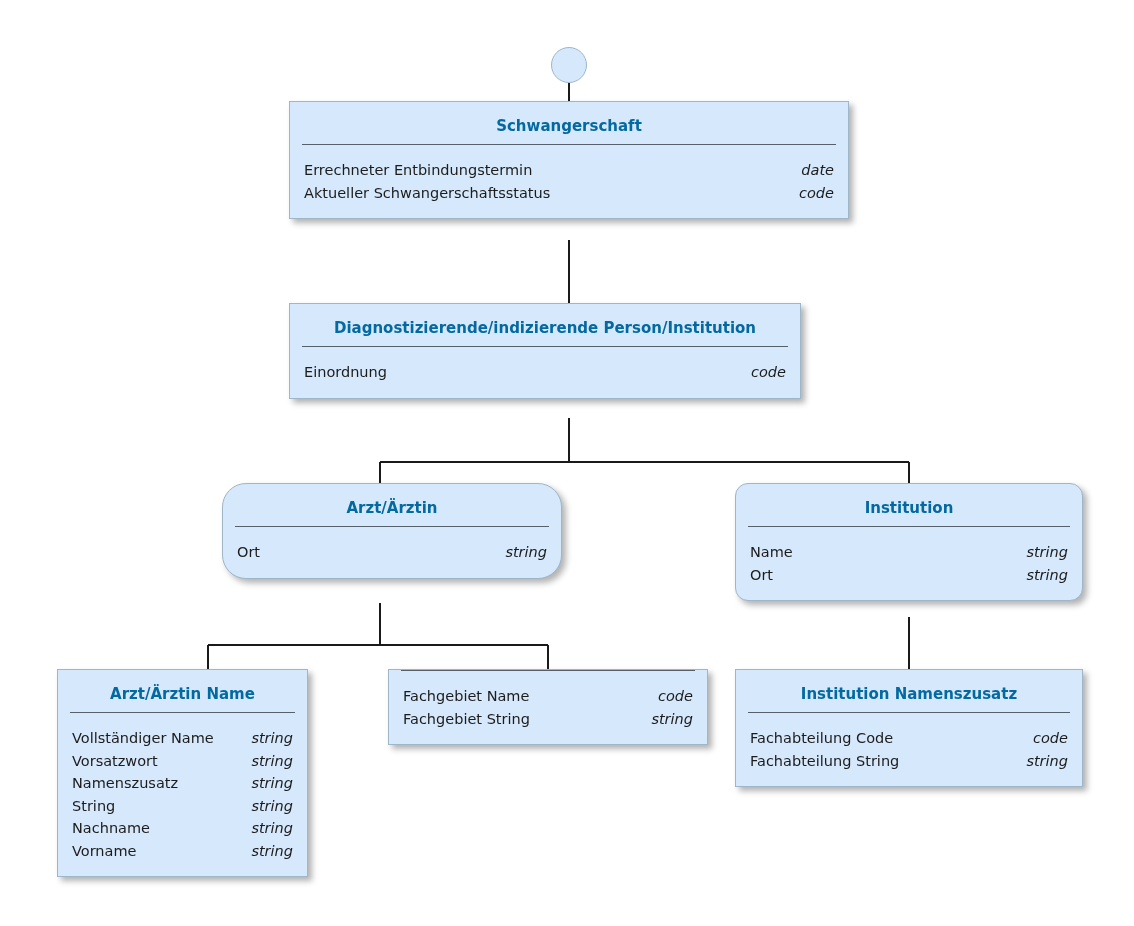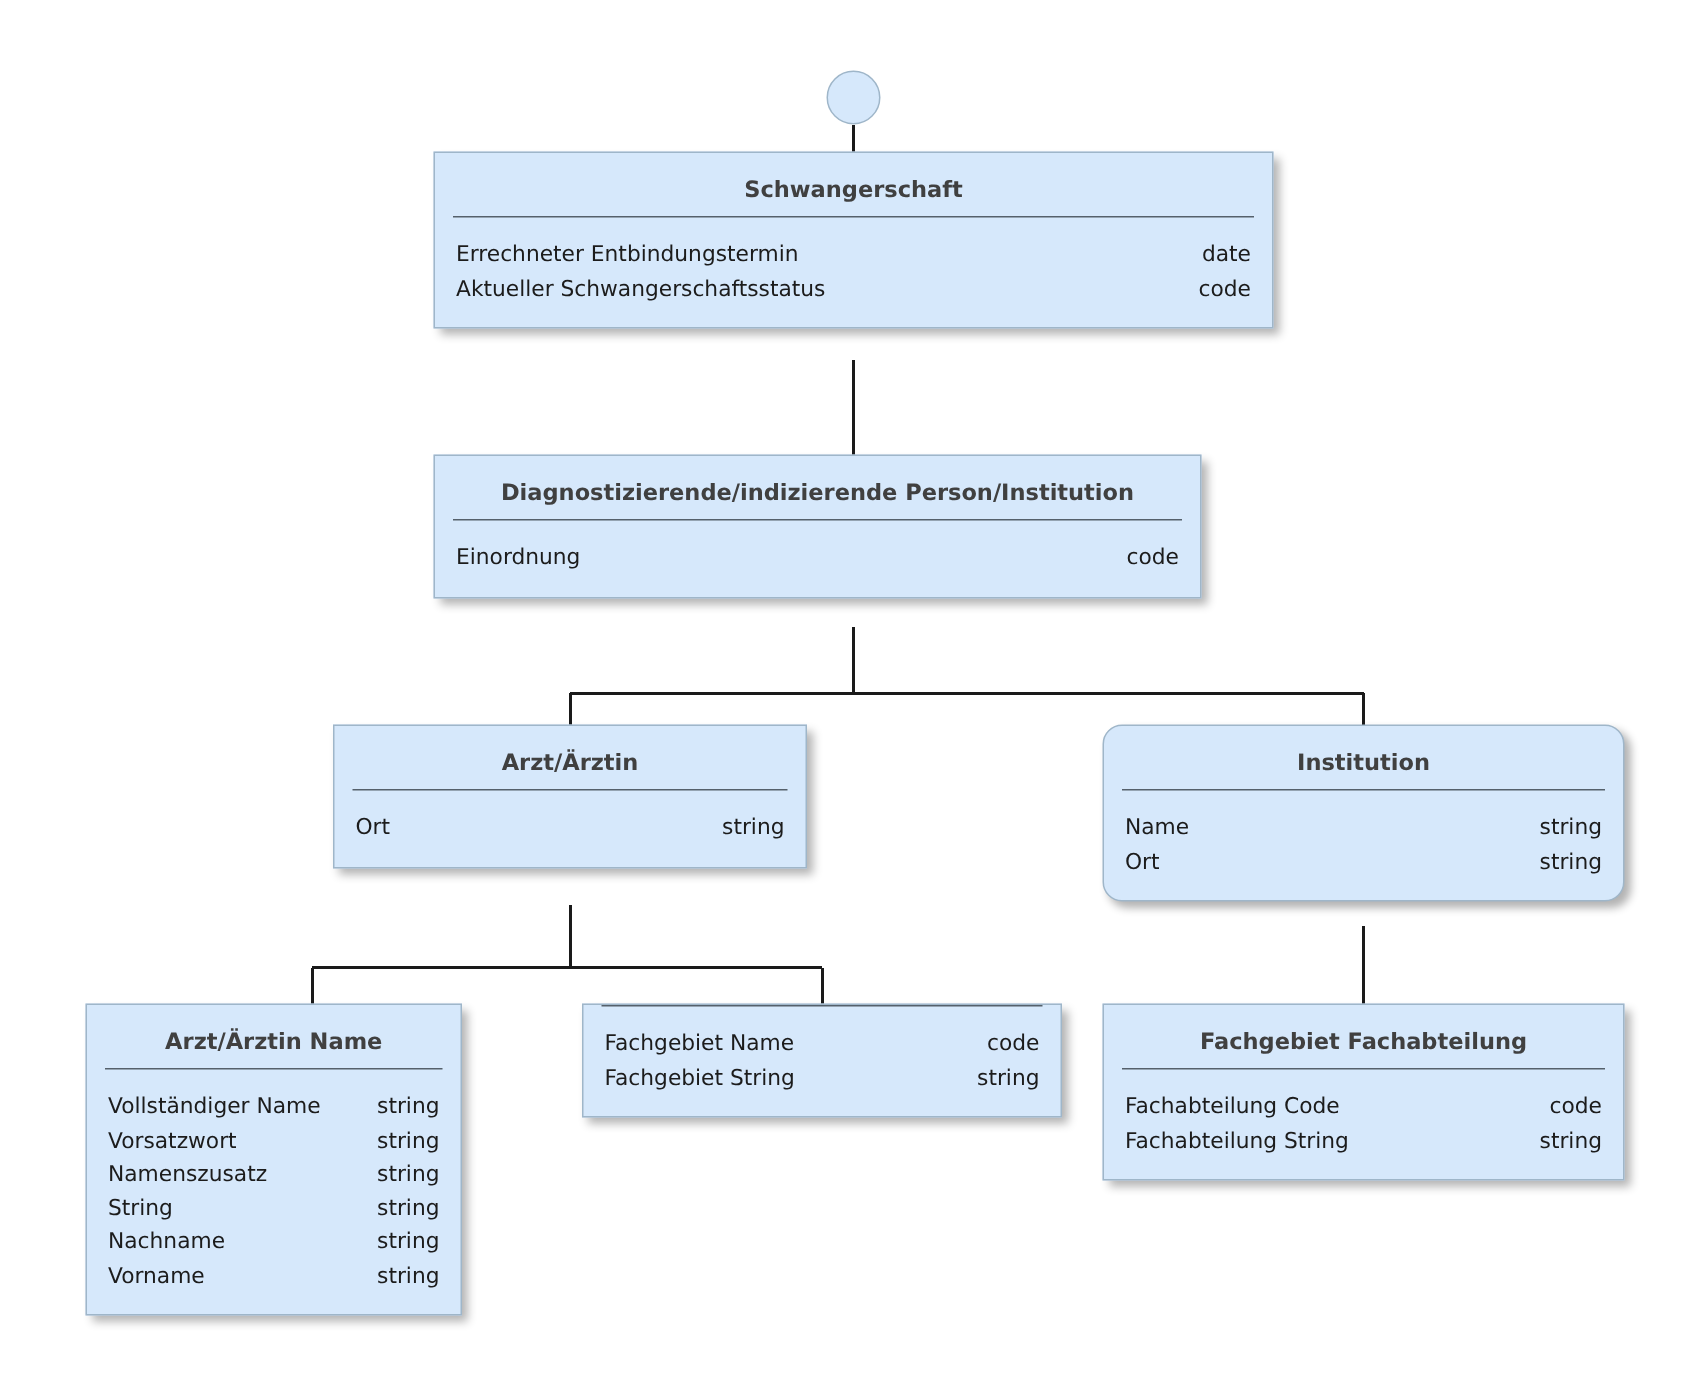--- a/index.html
+++ b/index.html
@@ -39,21 +39,21 @@
     background: #d6e8fb;
     border: 1px solid #9fb6c9;
     box-shadow: 4px 4px 6px rgba(0,0,0,0.30);
     z-index: 2;
   }
   .node-title {
     text-align: center;
     font-weight: bold;
     font-size: 15px;
     line-height: 18px;
-    color: #404040;
+    color: #0369a1;
     padding: 15px 10px 9px 10px;
     white-space: nowrap;
   }
   .node-sep {
     height: 0;
     border-top: 1px solid #55606b;
     margin: 0 12px;
   }
   .attrs {
     padding: 14px 14px 14px 14px;
@@ -61,21 +61,21 @@
   .attr-row {
     display: flex;
     justify-content: space-between;
     align-items: center;
     font-size: 14.5px;
     line-height: 22.5px;
     color: #1c1c1c;
     white-space: nowrap;
   }
   .attr-name { text-align: left; }
-  .attr-type { text-align: right; padding-left: 20px; }
+  .attr-type { text-align: right; padding-left: 20px; font-style: italic; }
 
   
   .start-node {
     position: absolute;
     width: 36px;
     height: 36px;
     border-radius: 50%;
     background: #d6e8fb;
     border: 1px solid #9fb6c9;
     box-sizing: border-box;
@@ -129,21 +129,21 @@
     <div class="node-title">Diagnostizierende/indizierende Person/Institution</div>
     <div class="node-sep"></div>
     <div class="attrs">
       <div class="attr-row">
         <span class="attr-name">Einordnung</span>
         <span class="attr-type">code</span>
       </div>
     </div>
   </div>
 
-  <div class="node" style="left:222px; top:483px; width:316px;">
+  <div class="node" style="left:222px; top:483px; width:340px;border-radius:24px;">
     <div class="node-title">Arzt/Ärztin</div>
     <div class="node-sep"></div>
     <div class="attrs">
       <div class="attr-row">
         <span class="attr-name">Ort</span>
         <span class="attr-type">string</span>
       </div>
     </div>
   </div>
 
@@ -201,21 +201,21 @@
         <span class="attr-type">code</span>
       </div>
       <div class="attr-row">
         <span class="attr-name">Fachgebiet String</span>
         <span class="attr-type">string</span>
       </div>
     </div>
   </div>
 
   <div class="node" style="left:735px; top:669px; width:348px;">
-    <div class="node-title">Fachgebiet Fachabteilung</div>
+    <div class="node-title">Institution Namenszusatz</div>
     <div class="node-sep"></div>
     <div class="attrs">
       <div class="attr-row">
         <span class="attr-name">Fachabteilung Code</span>
         <span class="attr-type">code</span>
       </div>
       <div class="attr-row">
         <span class="attr-name">Fachabteilung String</span>
         <span class="attr-type">string</span>
       </div>

